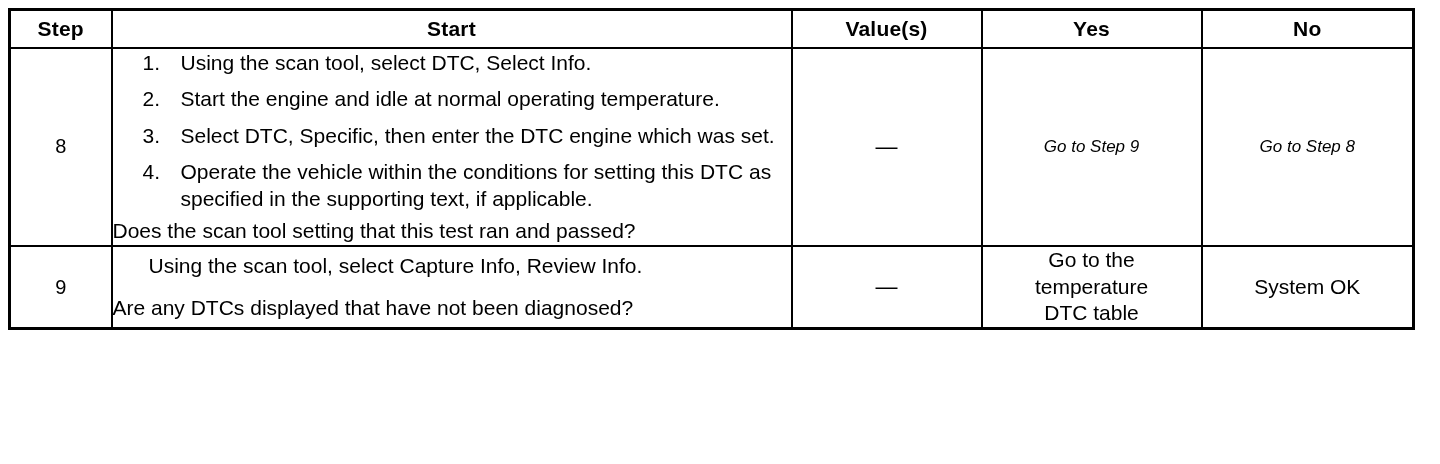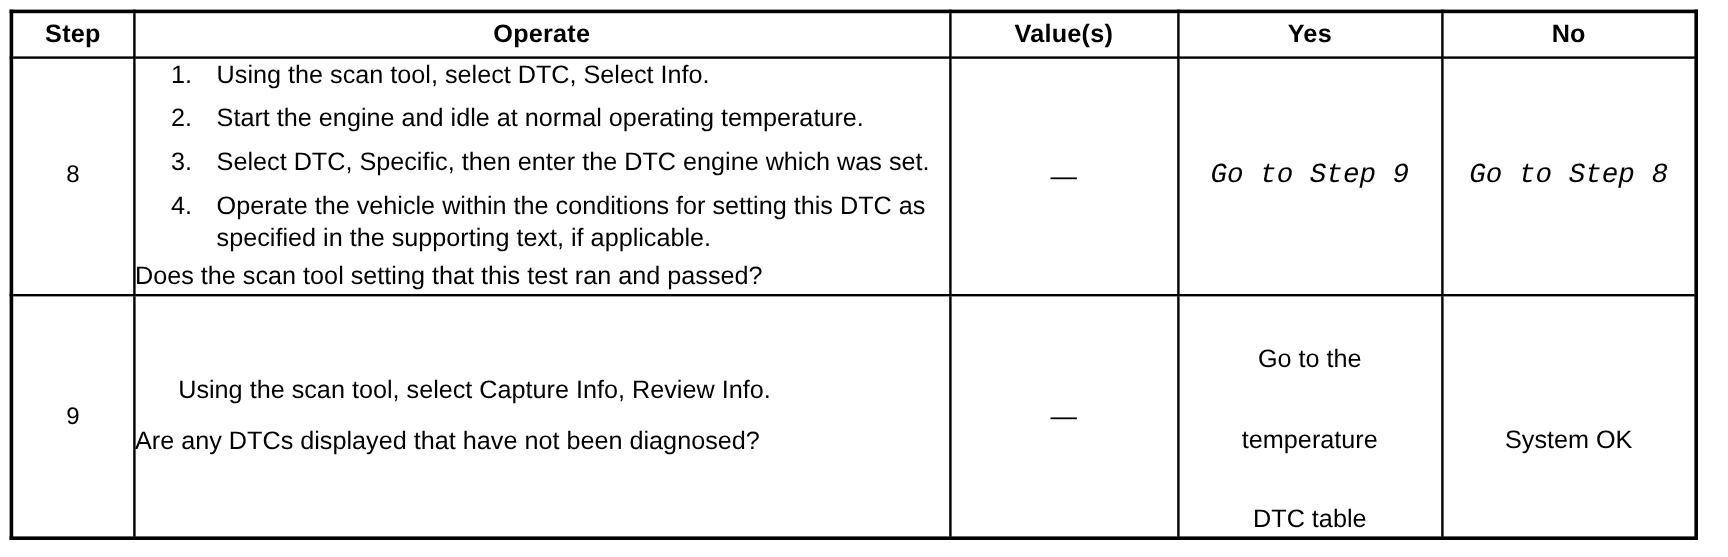--- a/index.html
+++ b/index.html
@@ -87,32 +87,30 @@
     font-size: 21px;
     padding-bottom: 6px;
   }
   td.yn-cell.mid {
     vertical-align: middle;
     padding-bottom: 0;
   }
 
   .goto-italic {
     font-style: italic;
-    font-size: 23px;
+    font-size: 17px;
     display: block;
     line-height: 1.2;
-    font-family: Liberation Mono, monospace;
   }
 
   .goto-plain {
     font-style: normal;
     font-size: 21px;
     display: block;
     line-height: 1.28;
-    margin-top: 40px;
   }
 
   
   ol.steps {
     margin: 0;
     padding: 0;
     list-style: none;
   }
   ol.steps > li {
     position: relative;
@@ -157,21 +155,21 @@
       <col class="c-step">
       <col class="c-act">
       <col class="c-val">
       <col class="c-yes">
       <col class="c-no">
     </colgroup>
 
     <thead>
       <tr>
         <th>Step</th>
-        <th>Operate</th>
+        <th>Start</th>
         <th>Value(s)</th>
         <th>Yes</th>
         <th>No</th>
       </tr>
     </thead>
 
     <tbody>
 
       <tr>
         <td class="step-cell">8</td>

